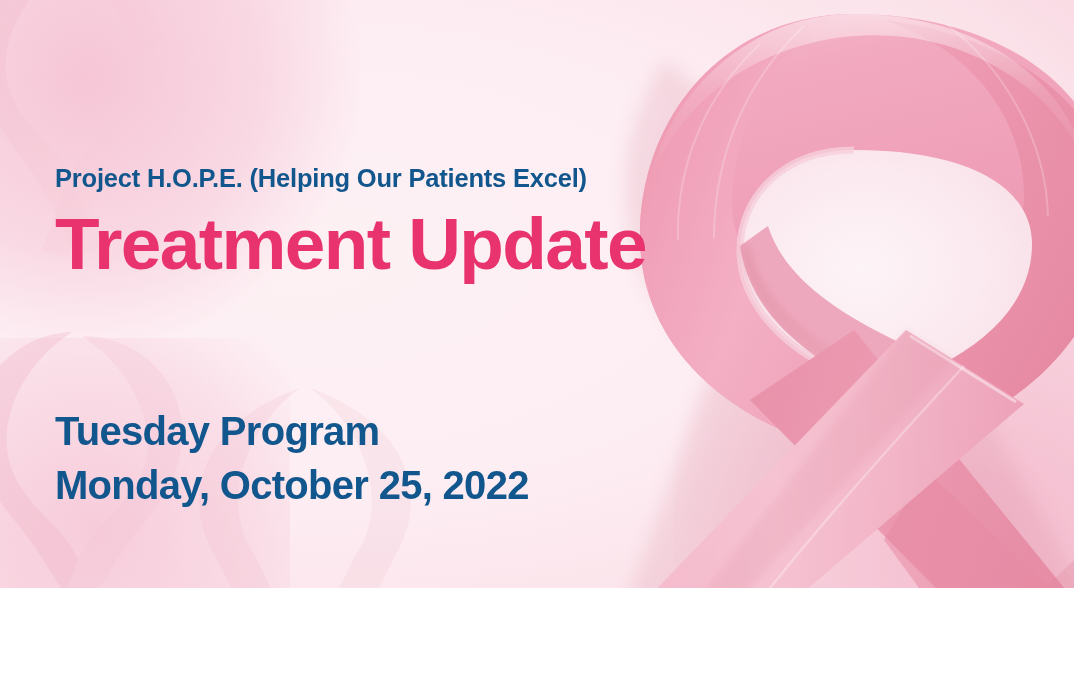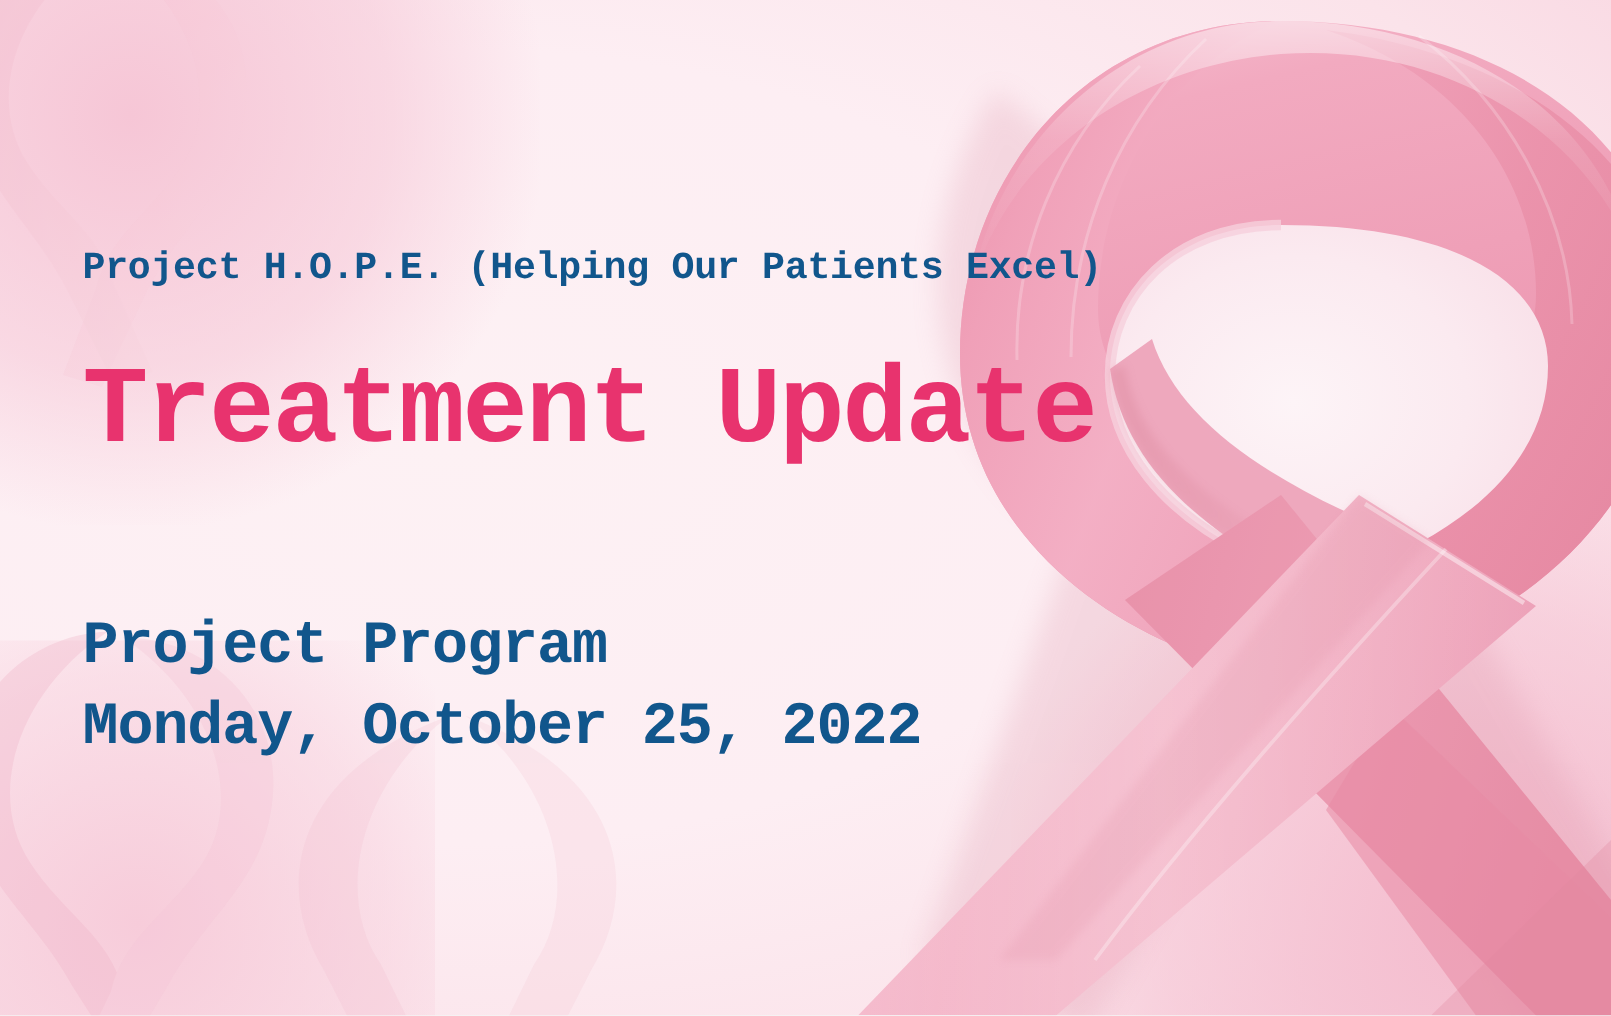--- a/index.html
+++ b/index.html
@@ -3,24 +3,24 @@
 <meta charset="utf-8">
 <style>
   html, body {
     margin: 0;
     padding: 0;
     background: #ffffff;
   }
   #poster {
     position: relative;
     width: 1074px;
-    height: 677px;
+    height: 588px;
     overflow: hidden;
-    font-family: Liberation Mono, monospace;
-    background: #e5e5e5;
+    font-family: Liberation Sans, sans-serif;
+    background: #fde047;
   }
 
   
   .bg-base {
     position: absolute;
     inset: 0;
     background:
       radial-gradient(130% 115% at 28% 44%, #fdf1f4 0%, #fdeef3 34%, #fbe3ea 58%, #f8d2de 78%, #f6c8d7 100%);
   }
   .bg-corner-tl {
@@ -93,21 +93,21 @@
     position: absolute;
     top: 208px;
     left: 0;
     width: 830px;
     font-size: 73px;
     line-height: 0.99;
     font-weight: bold;
     letter-spacing: -1.6px;
     color: #e8336e;
   }
-  .headline .l2 { display: block; margin-top: 31px; }
+  .headline .l2 { display: block; }
   .details {
     position: absolute;
     top: 405px;
     left: 0;
     font-size: 40px;
     line-height: 1.34;
     font-weight: bold;
     letter-spacing: -0.7px;
     color: #11568c;
   }
@@ -304,19 +304,19 @@
 
   <div class="text-block">
 
     <div class="eyebrow">Project H.O.P.E. (Helping Our Patients Excel)</div>
 
     <div class="headline">
       <span class="l2">Treatment Update</span>
     </div>
 
     <div class="details">
-      <span>Project Program</span>
+      <span>Tuesday Program</span>
       <span>Monday, October 25, 2022</span>
     </div>
 
   </div>
 
 </div>
 
 </body></html>

